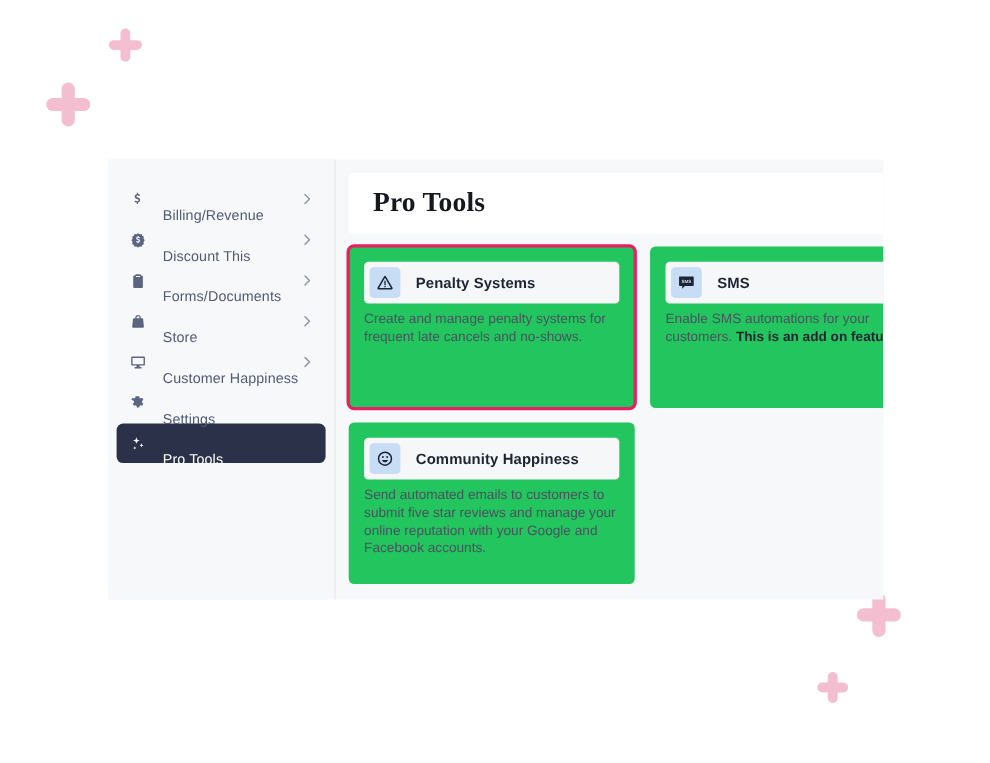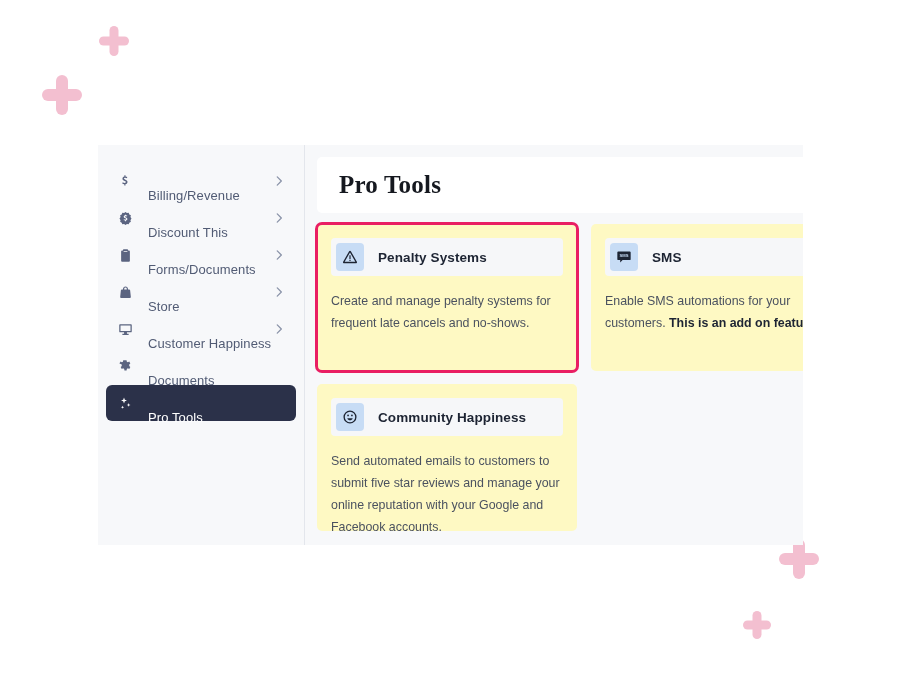--- a/index.html
+++ b/index.html
@@ -116,21 +116,21 @@
 
   #card-grid {
     margin-top: 11px;
     display: grid;
     grid-template-columns: 260px 260px;
     column-gap: 14px;
     row-gap: 13px;
   }
 
   .tool-card {
-    background: #fef9c3;
+    background: #22c55e;
     border-radius: 5px;
     height: 147px;
     box-sizing: border-box;
     padding: 14px 14px 0 14px;
     position: relative;
   }
   .tool-card.highlighted {
     outline: 3px solid #e91e63;
     outline-offset: -1px;
   }
@@ -155,23 +155,23 @@
     color: #1d2433;
   }
   .card-title {
     margin-left: 14px;
     font-size: 13.5px;
     font-weight: bold;
     color: #1d2433;
     letter-spacing: .1px;
   }
   .card-body {
-    margin-top: 14px;
+    margin-top: 6px;
     font-size: 12.4px;
-    line-height: 22px;
+    line-height: 16px;
     color: #4b5260;
   }
   .card-body b { color: #1d2433; }
 </style>
 </head>
 <body>
 
 <div id="decorations">
     <div class="plus" style="left: 99px; top: 26px; width: 30px; height: 30px;">
       <div class="bar h" style="width: 30px; height: 9px; background: rgb(243, 191, 208);"></div>
@@ -259,21 +259,21 @@
           </svg>
         </span>
       </div>
       <div class="nav-item">
         <span class="nav-icon">
           <svg width="15" height="15" viewBox="0 0 24 24" fill="currentColor" xmlns="http://www.w3.org/2000/svg">
             <path d="M12 8.3a3.7 3.7 0 100 7.4 3.7 3.7 0 000-7.4zm0 2a1.7 1.7 0 110 3.4 1.7 1.7 0 010-3.4z"></path>
             <path d="M10.3 1.8h3.4l.4 2.4c.6.2 1.2.5 1.7.9l2.2-1 1.7 3-1.8 1.6c.1.3.1.6.1 1.3s0 1-.1 1.3l1.8 1.6-1.7 3-2.2-1c-.5.4-1.1.7-1.7.9l-.4 2.4h-3.4l-.4-2.4c-.6-.2-1.2-.5-1.7-.9l-2.2 1-1.7-3 1.8-1.6c-.1-.3-.1-.6-.1-1.3s0-1 .1-1.3L2.3 7.1l1.7-3 2.2 1c.5-.4 1.1-.7 1.7-.9l.4-2.4z"></path>
           </svg>
         </span>
-        <span class="nav-label">Documents</span>
+        <span class="nav-label">Settings</span>
       </div>
       <div class="nav-item active">
         <span class="nav-icon">
           <svg width="15" height="15" viewBox="0 0 24 24" fill="currentColor" xmlns="http://www.w3.org/2000/svg">
             <path d="M9.6 2.4l1.3 3.5 3.5 1.3-3.5 1.3-1.3 3.5-1.3-3.5L4.8 7.2l3.5-1.3 1.3-3.5zM17 11.2l.8 2.2 2.2.8-2.2.8-.8 2.2-.8-2.2-2.2-.8 2.2-.8.8-2.2zM7.3 15.4l.7 1.8 1.8.7-1.8.7-.7 1.8-.7-1.8-1.8-.7 1.8-.7.7-1.8z"></path>
           </svg>
         </span>
         <span class="nav-label">Pro Tools</span>
       </div>
     </nav>

